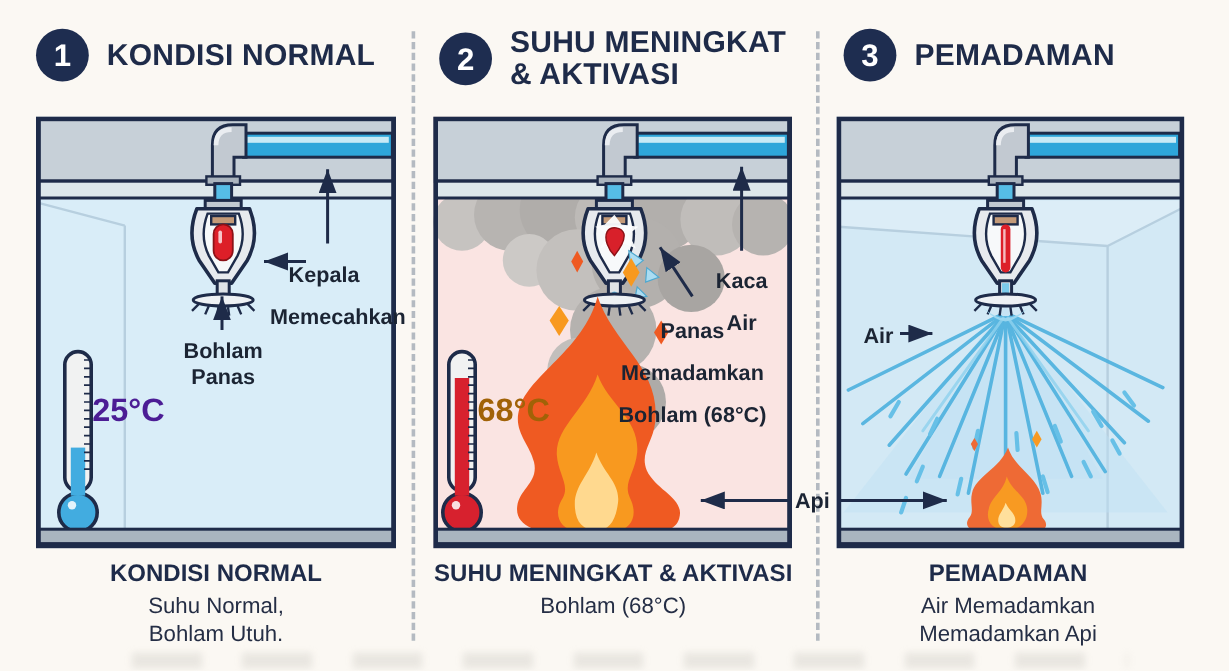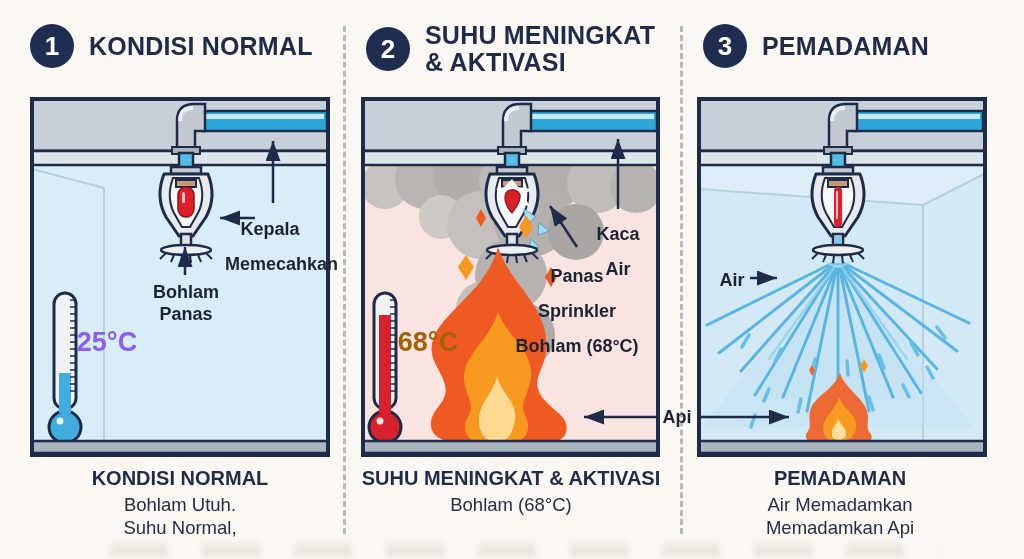--- a/index.html
+++ b/index.html
@@ -7,21 +7,21 @@
          font-family:"Liberation Sans",sans-serif;color:#1e2b49;}
   .divider{position:absolute;top:26px;height:508px;width:0;border-left:3px dashed #b4bac1;z-index:1;}
   .hdr{position:absolute;display:flex;align-items:center;gap:15px;z-index:10;}
   .badge{width:44px;height:44px;border-radius:50%;background:#1e2d50;color:#fff;
          display:flex;align-items:center;justify-content:center;font-size:26px;font-weight:800;flex:0 0 auto;}
   .htitle{font-size:25px;font-weight:800;letter-spacing:.2px;line-height:27px;color:#1e2b49;}
   .diagram{position:absolute;z-index:5;}
   .dlabel{position:absolute;font-size:18px;font-weight:600;color:#1b2433;text-align:center;line-height:22px;z-index:20;}
   .dlabel span{display:block;margin-top:13px;}
   .temp{position:absolute;font-size:27px;font-weight:800;text-align:center;z-index:20;}
-  .temp.cool{color:#8b5cf6;} .temp.hot{color:#a16207;}
+  .temp.cool{color:#4c1d95;} .temp.hot{color:#a16207;}
   .caption{position:absolute;text-align:center;z-index:10;}
   .cap-title{font-size:20px;font-weight:800;color:#1e2b49;line-height:24px;margin-bottom:3px;}
   .cap-line{font-size:18.5px;font-weight:500;color:#252e45;line-height:23px;}
   .overlay{position:absolute;left:0;top:0;z-index:30;pointer-events:none;}
   .ghost{position:absolute;left:110px;top:544px;width:830px;height:13px;opacity:.35;filter:blur(3px);
          background:repeating-linear-gradient(90deg,#c9c6bf 0 58px,transparent 58px 92px);z-index:2;}
 </style>
 </head>
 <body>
 
@@ -271,42 +271,42 @@
   </div>
   <div class="dlabel" style="left:126px;top:281px;width:120px">Bohlam Panas</div>
   <div class="temp cool" style="left:72px;top:327px;width:70px">25°C</div>
 
   <div class="dlabel" style="left:586px;top:210px;width:64px">
     <span>Kaca</span>
     <span>Air</span>
   </div>
   <div class="dlabel" style="left:497px;top:252px;width:160px">
     <span>Panas</span>
-    <span>Sprinkler</span>
+    <span>Memadamkan</span>
     <span>Bohlam (68°C)</span>
   </div>
   <div class="temp hot" style="left:393px;top:327px;width:70px">68°C</div>
 
   <div class="dlabel" style="left:712px;top:269px;width:40px">Air</div>
   <div class="dlabel" style="left:649px;top:406px;width:56px">Api</div>
 
   <svg class="overlay" width="1024" height="559" viewBox="0 0 1024 559">
     <defs>
         <marker id="ahO" markerWidth="9" markerHeight="8" refX="8" refY="3" orient="auto" markerUnits="strokeWidth">
       <path d="M0,0 L8,3 L0,6 Z" fill="#1e2b49"></path>
         </marker>
       </defs>
     <line x1="660" y1="417" x2="584" y2="417" stroke="#1e2b49" stroke-width="2.5" marker-end="url(#ahO)"></line>
     <line x1="698" y1="417" x2="789" y2="417" stroke="#1e2b49" stroke-width="2.5" marker-end="url(#ahO)"></line>
   </svg>
 
   <div class="caption" style="left:30px;top:466px;width:300px">
     <div class="cap-title">KONDISI NORMAL</div>
+    <div class="cap-line">Suhu Normal,</div>
     <div class="cap-line">Bohlam Utuh.</div>
-    <div class="cap-line">Suhu Normal,</div>
   </div>
   <div class="caption" style="left:346px;top:466px;width:330px">
     <div class="cap-title">SUHU MENINGKAT &amp; AKTIVASI</div>
     <div class="cap-line">Bohlam (68°C)</div>
   </div>
   <div class="caption" style="left:687px;top:466px;width:306px">
     <div class="cap-title">PEMADAMAN</div>
     <div class="cap-line">Air Memadamkan</div>
     <div class="cap-line">Memadamkan Api</div>
   </div>

